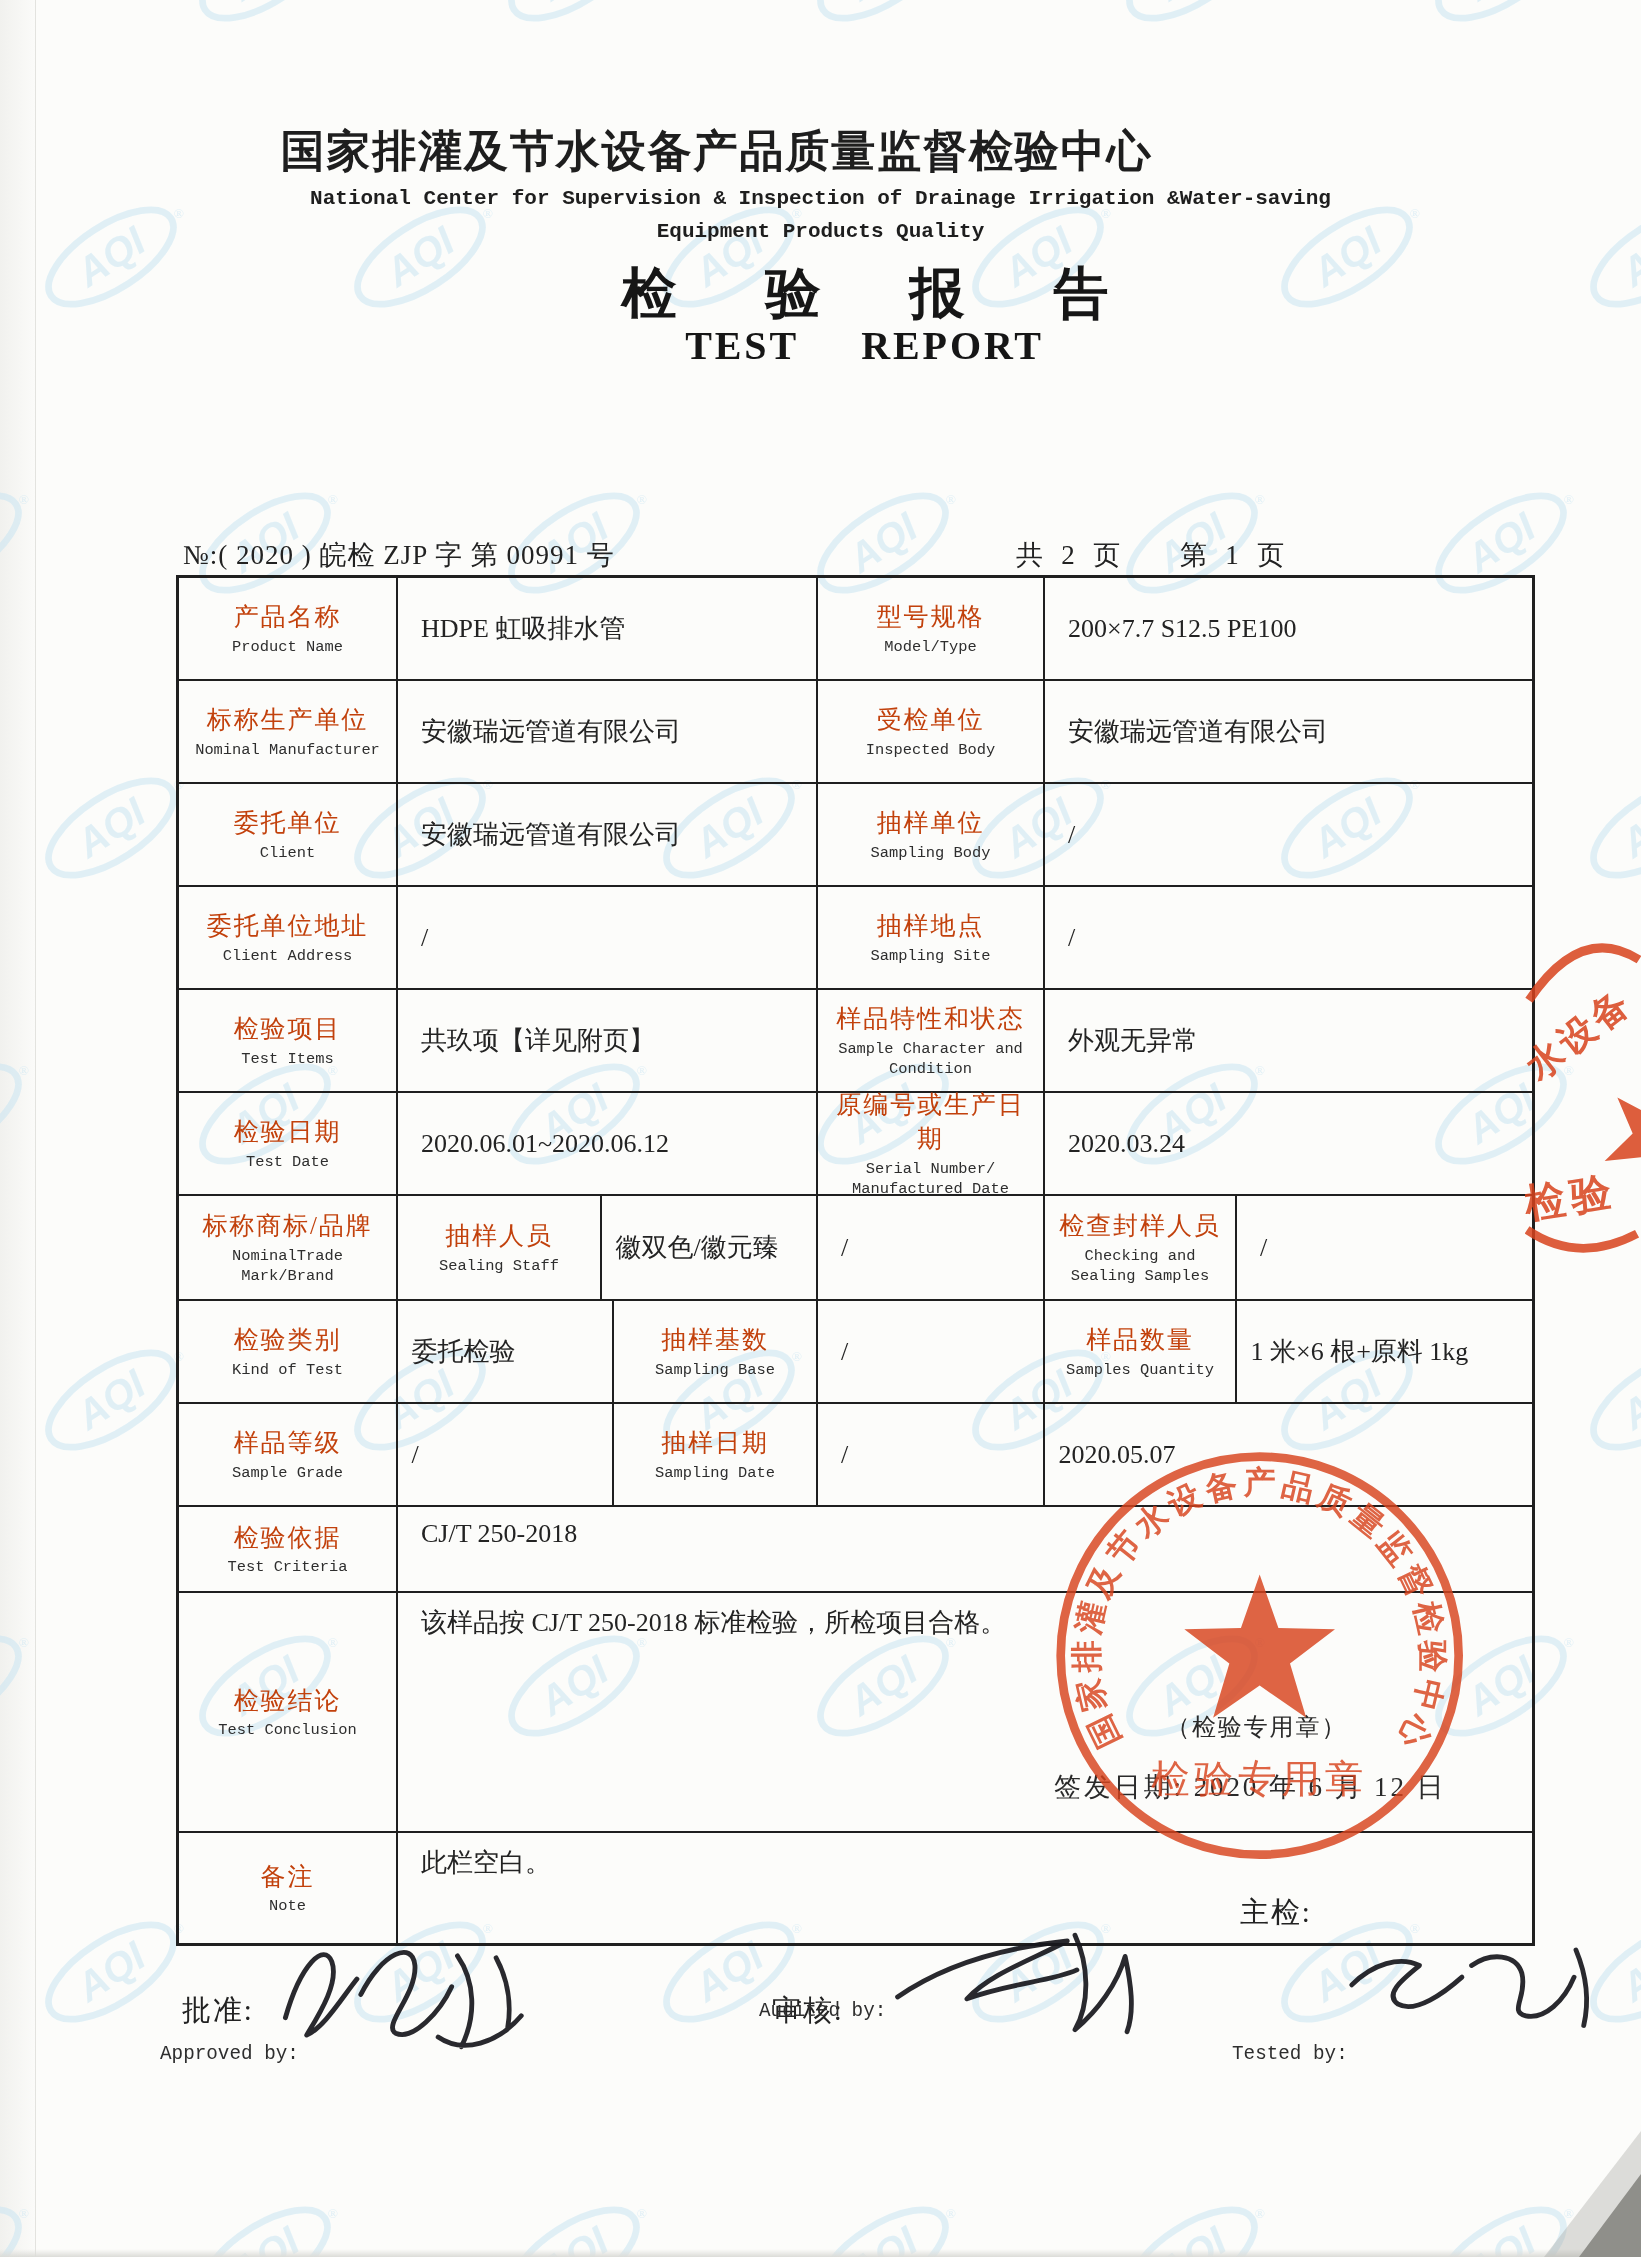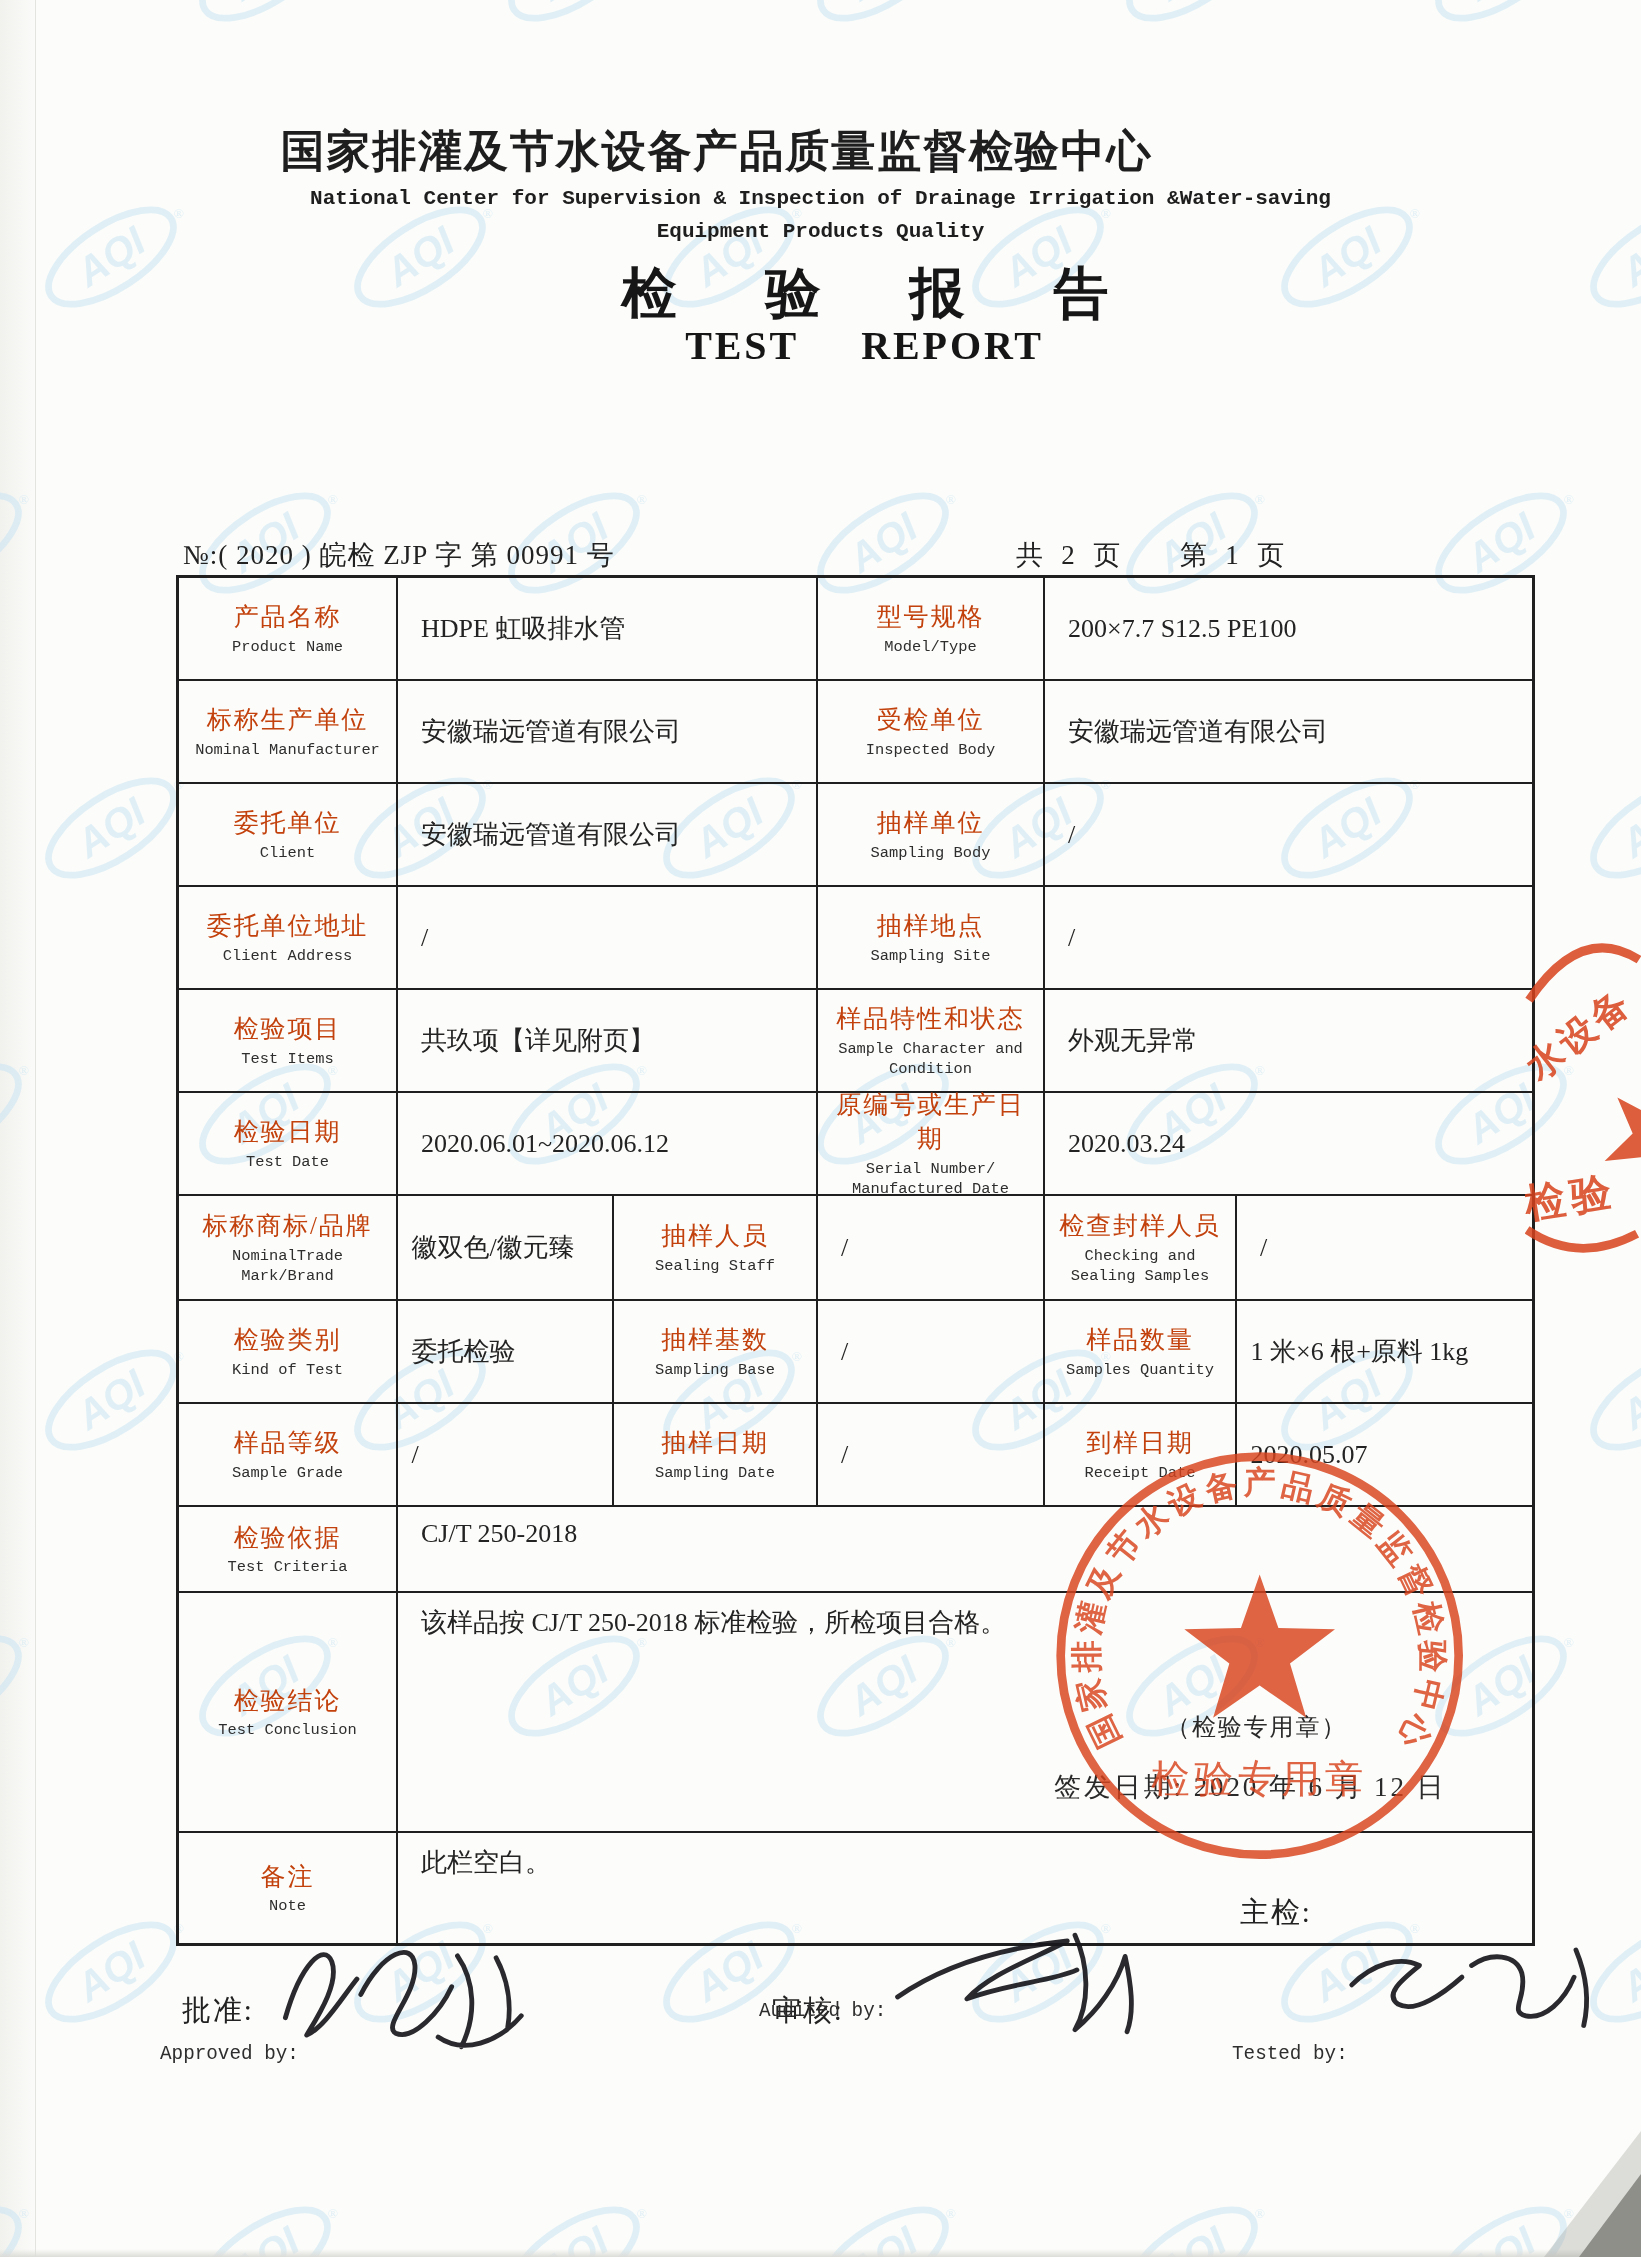--- a/index.html
+++ b/index.html
@@ -558,27 +558,27 @@
     <div class="cell val last">
         <span>2020.03.24</span>
       </div>
   </div>
 
   <div class="trow" style="height:105px">
     <div class="cell lab cB1">
       <div class="cn">标称商标/品牌</div>
       <div class="en">NominalTrade Mark/Brand</div>
     </div>
-    <div class="cell val cB2" style="padding-left:13.5px">
-        <span>徽双色/徽元臻</span>
-      </div>
     <div class="cell lab cB3">
       <div class="cn">抽样人员</div>
       <div class="en">Sealing Staff</div>
     </div>
+    <div class="cell val cB2" style="padding-left:13.5px">
+        <span>徽双色/徽元臻</span>
+      </div>
     <div class="cell val cB4">
         <span>/</span>
       </div>
     <div class="cell lab cB5">
       <div class="cn">检查封样人员</div>
       <div class="en">Checking and Sealing Samples</div>
     </div>
     <div class="cell val last">
         <span>/</span>
       </div>
@@ -616,24 +616,20 @@
     <div class="cell val cB2" style="padding-left:13.5px">
         <span>/</span>
       </div>
     <div class="cell lab cB3">
       <div class="cn">抽样日期</div>
       <div class="en">Sampling Date</div>
     </div>
     <div class="cell val cB4">
         <span>/</span>
       </div>
-    <div class="cell lab cB5">
-      <div class="cn">到样日期</div>
-      <div class="en">Receipt Date</div>
-    </div>
     <div class="cell val last" style="padding-left:13.5px">
         <span>2020.05.07</span>
       </div>
   </div>
 
   <div class="trow" style="height:86px">
     <div class="cell lab cC1">
       <div class="cn">检验依据</div>
       <div class="en">Test Criteria</div>
     </div>

